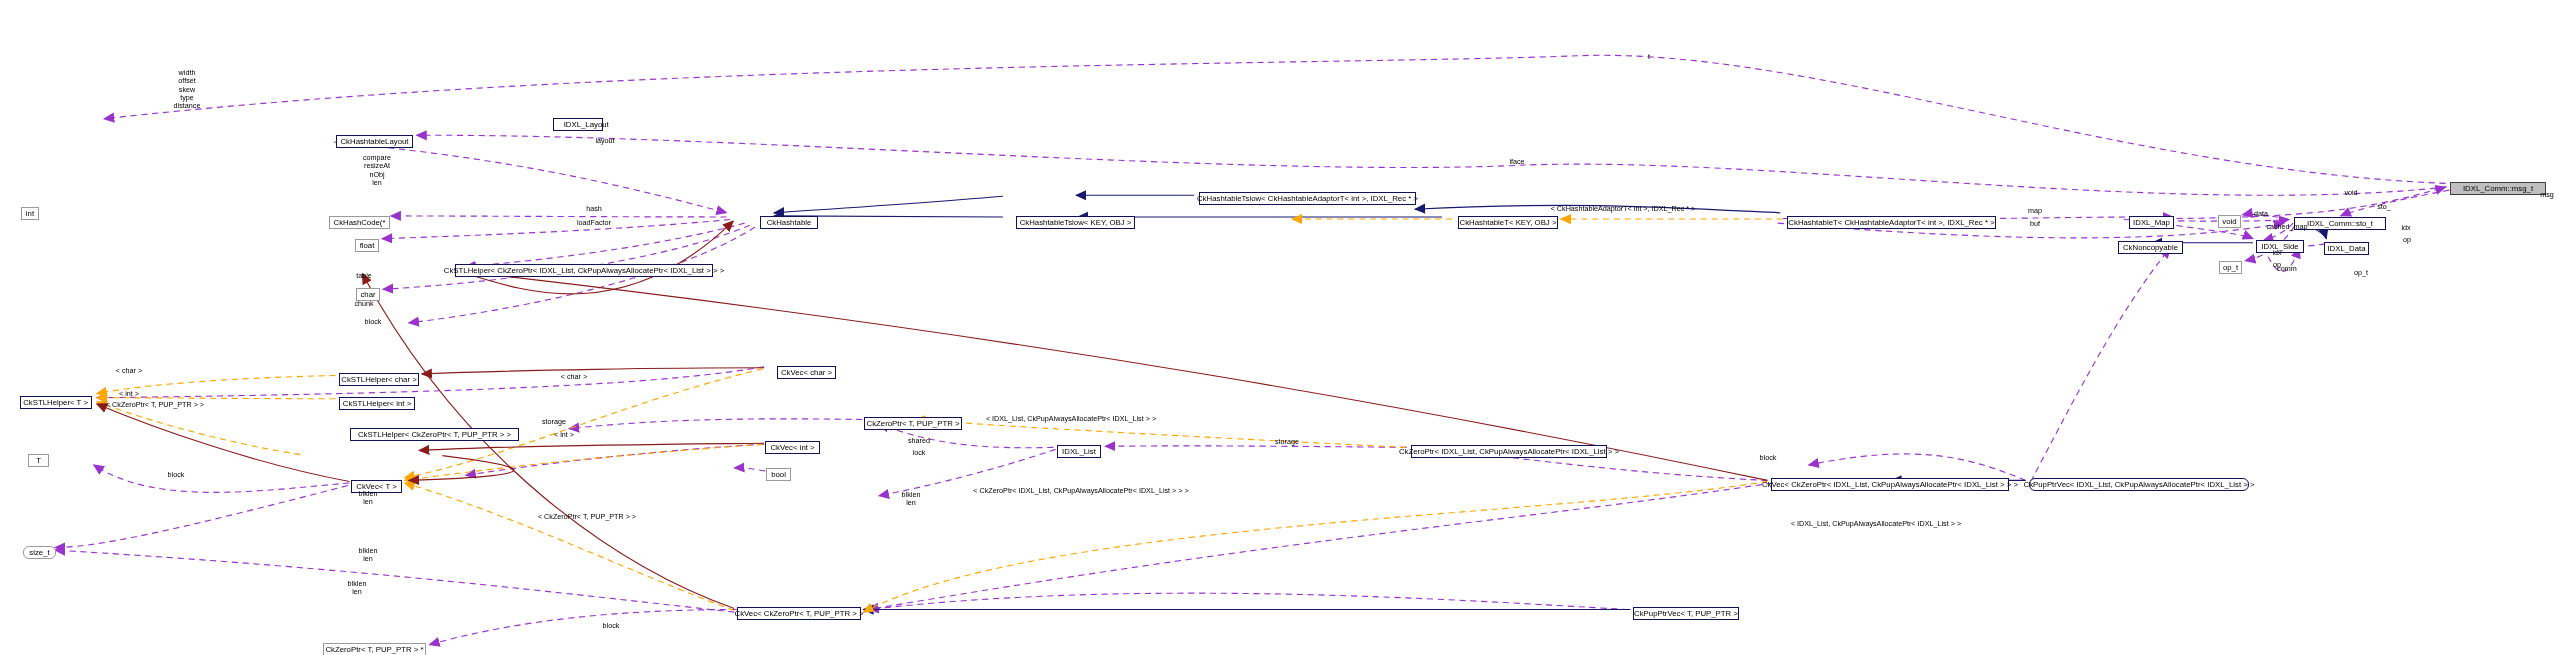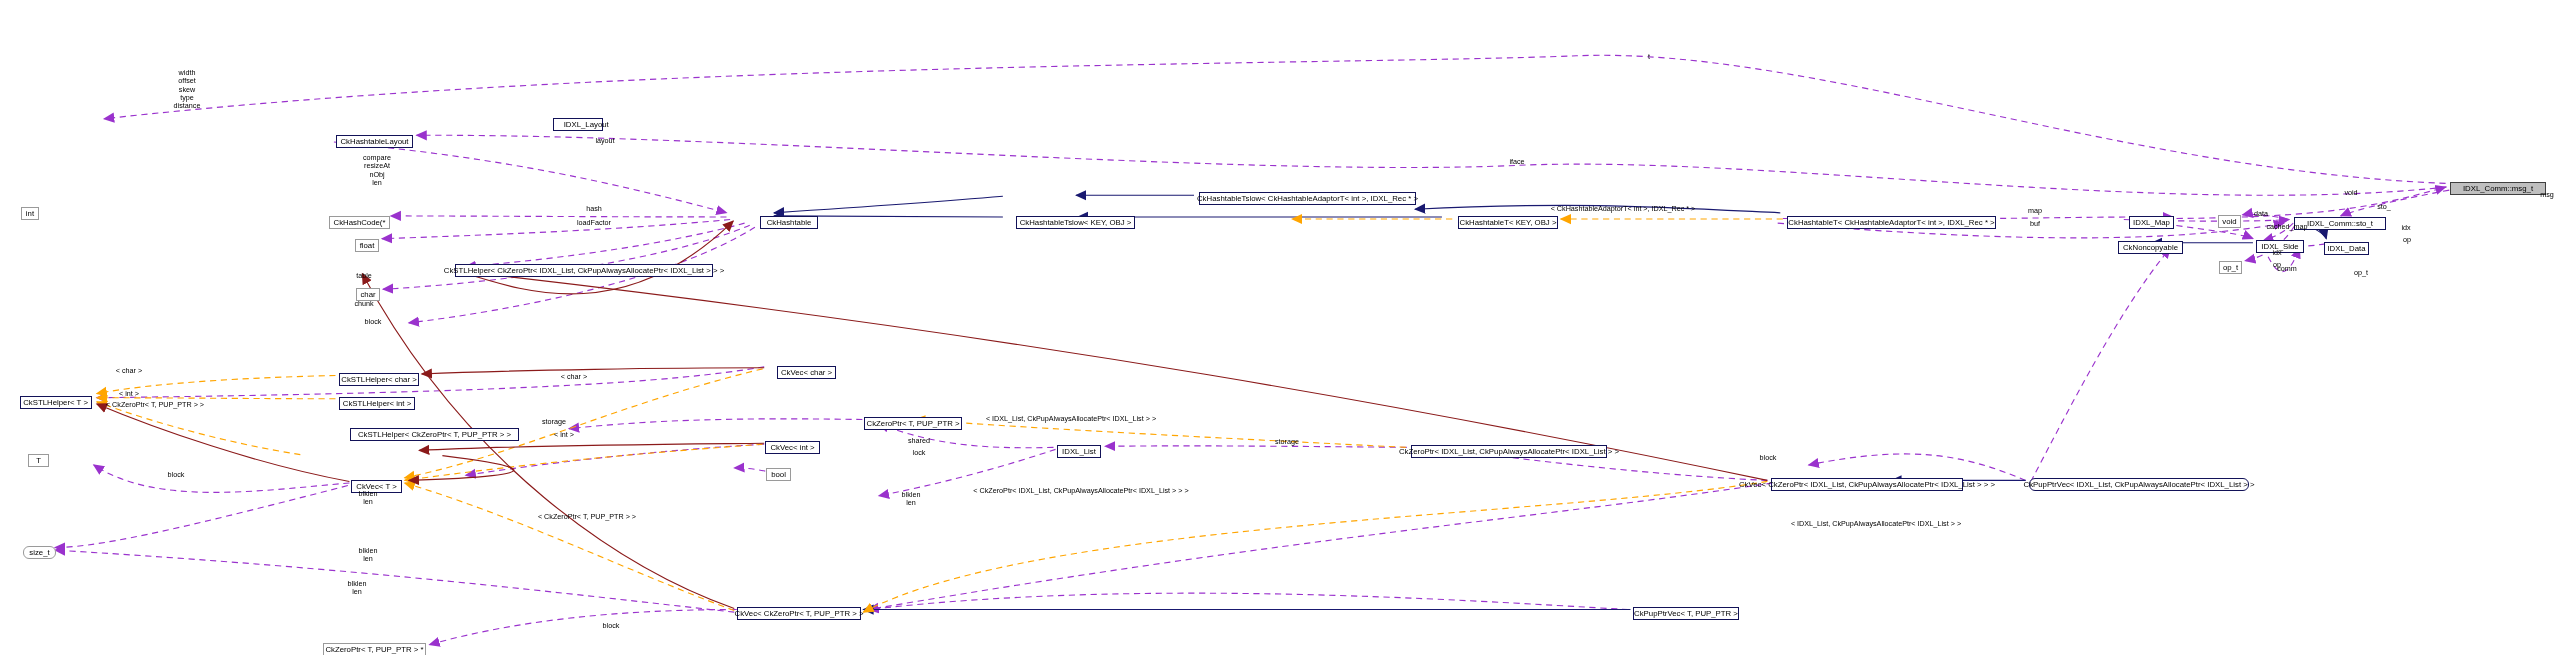--- a/index.html
+++ b/index.html
@@ -136,21 +136,21 @@
     <div class="node" style="left: 303px; top: 428px; width: 169px; margin-left: 47px;">CkSTLHelper&lt; CkZeroPtr&lt; T, PUP_PTR &gt; &gt;</div>
     <div class="node" style="left: 765px; top: 366px; width: 59px; margin-left: 12px;">CkVec&lt; char &gt;</div>
     <div class="node" style="left: 765px; top: 441px; width: 55px;">CkVec&lt; int &gt;</div>
     <div class="node" style="left: 351px; top: 480px; width: 51px;">CkVec&lt; T &gt;</div>
     <div class="node plain" style="left: 28.4px; top: 454px; width: 20.7px;">T</div>
     <div class="node plain" style="left: 23px; top: 546px; width: 33px; border-radius: 6px;">size_t</div>
     <div class="node plain" style="left: 766px; top: 468px; width: 25px;">bool</div>
     <div class="node" style="left: 864px; top: 417px; width: 98px;">CkZeroPtr&lt; T, PUP_PTR &gt;</div>
     <div class="node" style="left: 1057px; top: 445px; width: 44px;">IDXL_List</div>
     <div class="node" style="left: 1411px; top: 445px; width: 196px;">CkZeroPtr&lt; IDXL_List, CkPupAlwaysAllocatePtr&lt; IDXL_List &gt; &gt;</div>
-    <div class="node" style="left: 1771px; top: 478px; width: 192px;">CkVec&lt; CkZeroPtr&lt; IDXL_List, CkPupAlwaysAllocatePtr&lt; IDXL_List &gt; &gt; &gt;</div>
+    <div class="node" style="left: 1771px; top: 478px; width: 238px;">CkVec&lt; CkZeroPtr&lt; IDXL_List, CkPupAlwaysAllocatePtr&lt; IDXL_List &gt; &gt; &gt;</div>
     <div class="node" style="left: 2029px; top: 478px; width: 220px; border-radius: 6px;">CkPupPtrVec&lt; IDXL_List, CkPupAlwaysAllocatePtr&lt; IDXL_List &gt; &gt;</div>
     <div class="node" style="left: 737px; top: 607px; width: 124px;">CkVec&lt; CkZeroPtr&lt; T, PUP_PTR &gt; &gt;</div>
     <div class="node" style="left: 1633px; top: 607px; width: 106px;">CkPupPtrVec&lt; T, PUP_PTR &gt;</div>
     <div class="node plain" style="left: 323px; top: 643px; width: 103px;">CkZeroPtr&lt; T, PUP_PTR &gt; *</div>
     <div class="node plain" style="left: 20.7px; top: 207px; width: 18.6px;">int</div>
     <div class="elabel multi" style="left: 187px; top: 90px;">width
 offset
 skew
 type
 distance</div>

